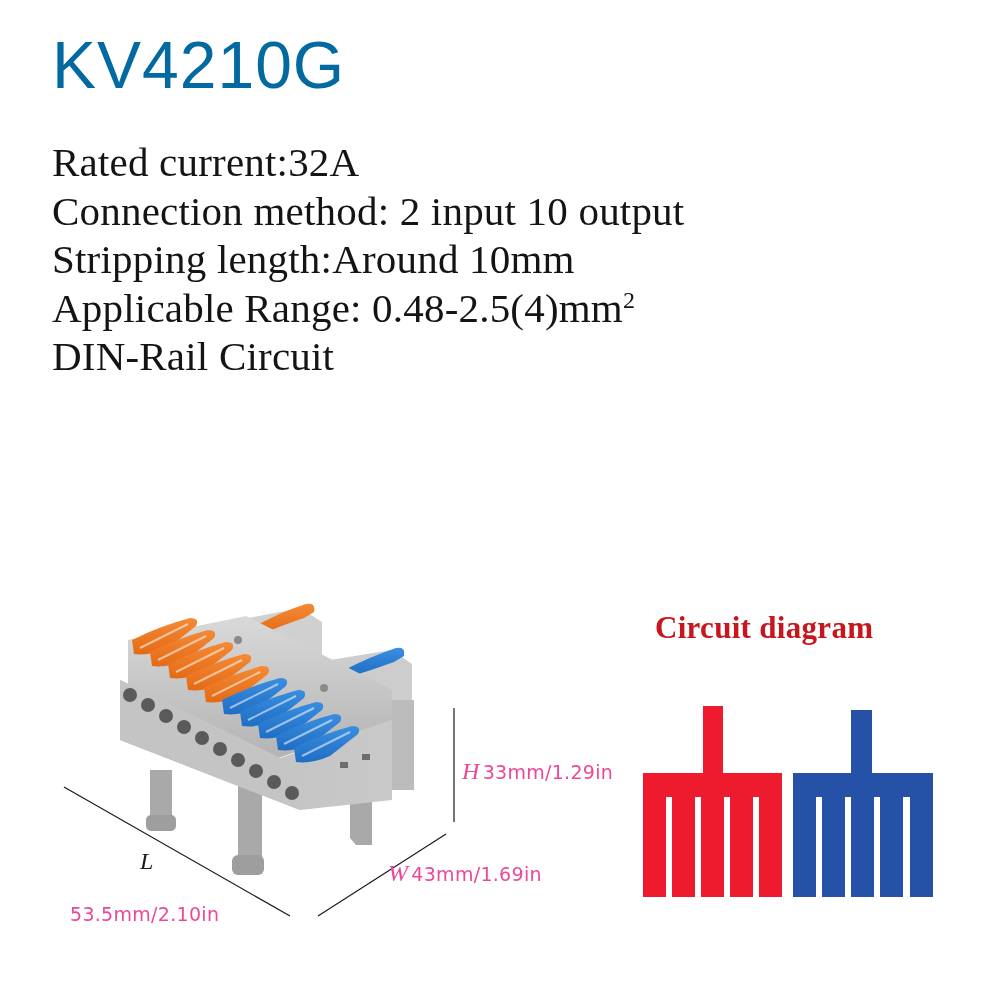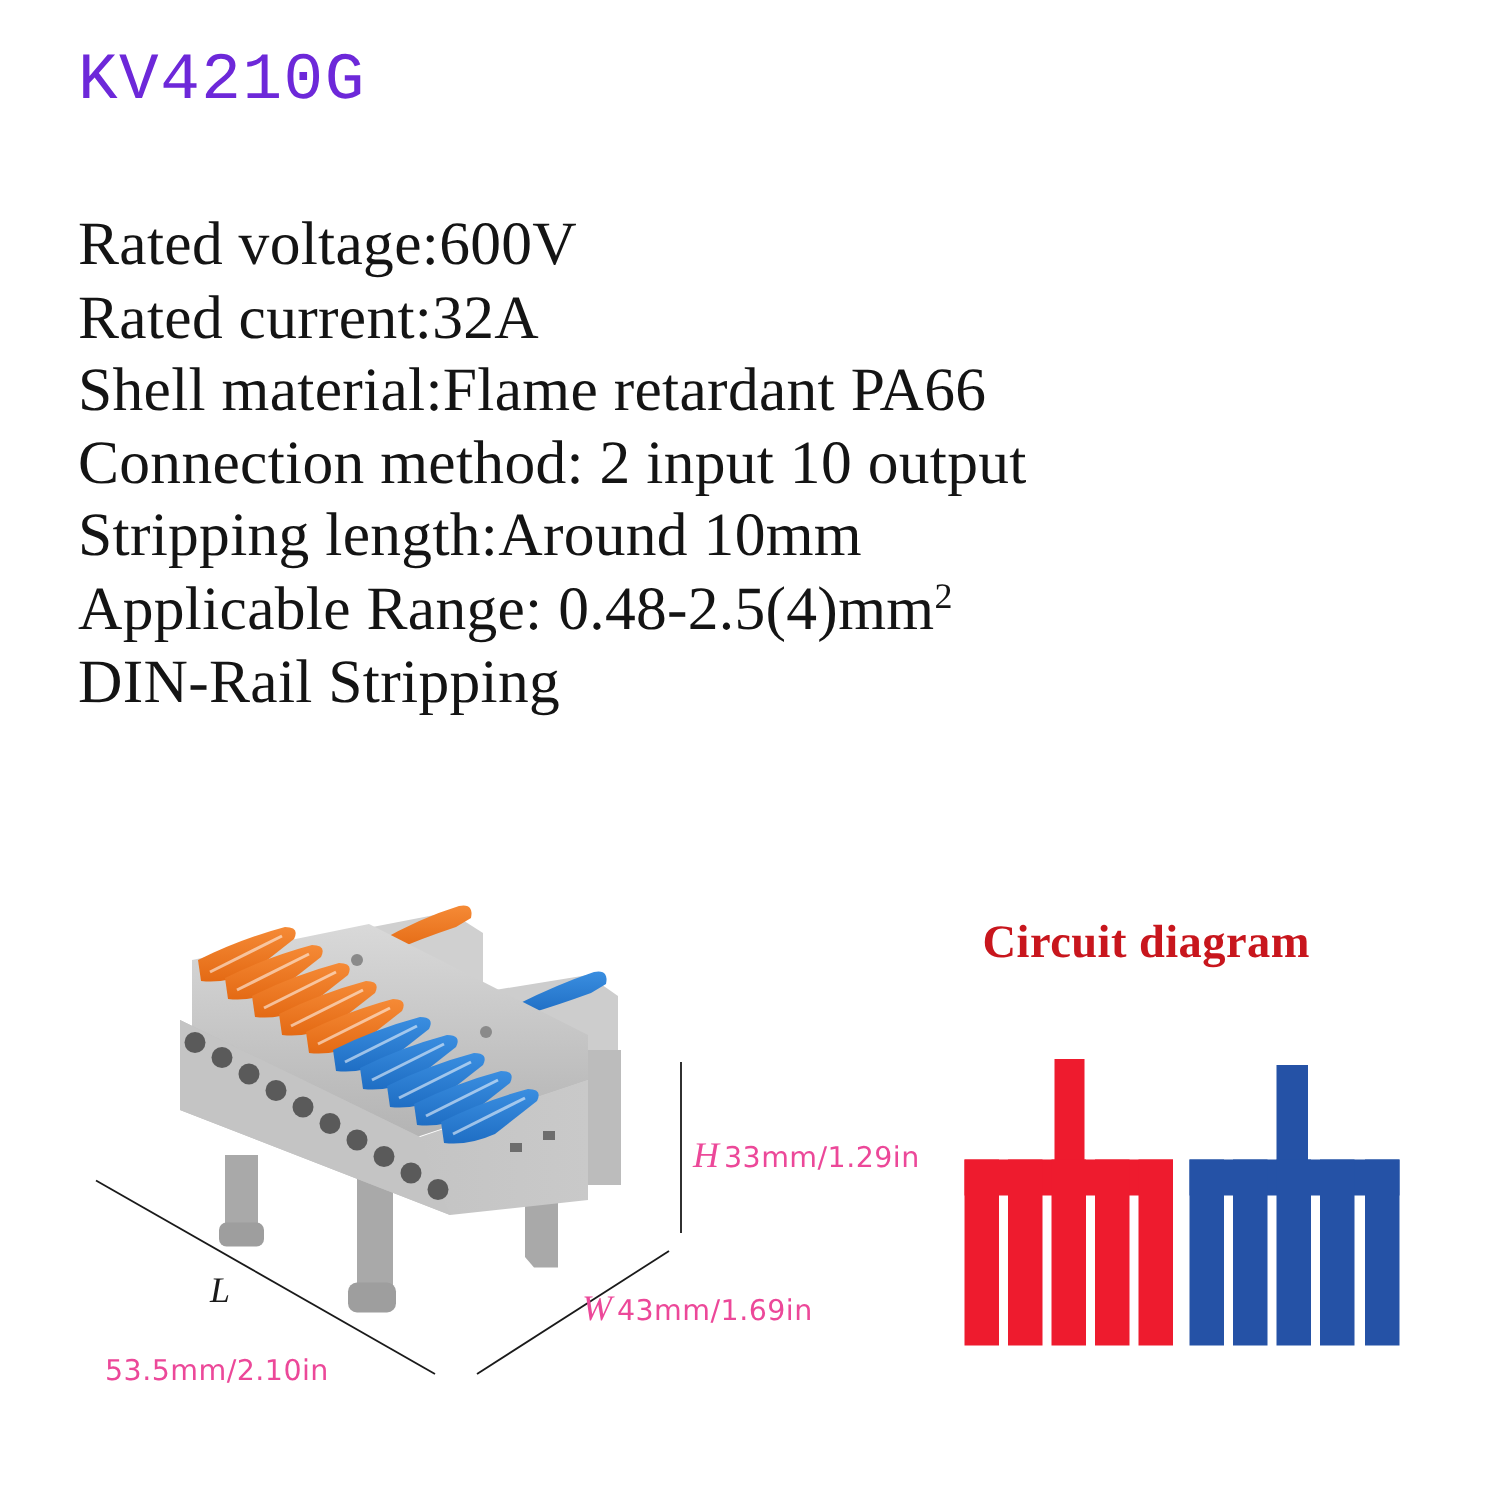--- a/index.html
+++ b/index.html
@@ -12,26 +12,26 @@
       height: 1000px;
       position: relative;
       overflow: hidden;
       font-family: "DejaVu Serif", serif;
       color: #111111;
     }
     .model-title {
       position: absolute;
       left: 52px;
       top: 32px;
-      font-family: Liberation Mono, monospace;
-      font-size: 44px;
+      font-family: Liberation Sans, sans-serif;
+      font-size: 66px;
       font-weight: normal;
       letter-spacing: 1px;
       line-height: 1;
-      color: #6d28d9;
+      color: #0369a1;
     }
     .specs {
       position: absolute;
       left: 52px;
       top: 138px;
       margin: 0;
       padding: 0;
       list-style: none;
     }
     .spec-line {
@@ -97,27 +97,25 @@
       height: 1000px;
       pointer-events: none;
     }
   </style>
 </head>
 <body>
 
 <div class="model-title">KV4210G</div>
 
 <ul class="specs">
-  <li class="spec-line">Rated voltage:600V</li>
   <li class="spec-line">Rated current:32A</li>
-  <li class="spec-line">Shell material:Flame retardant PA66</li>
   <li class="spec-line">Connection method: 2 input 10 output</li>
   <li class="spec-line">Stripping length:Around 10mm</li>
   <li class="spec-line"><span>Applicable Range: 0.48-2.5(4)mm</span><sup>2</sup></li>
-  <li class="spec-line">DIN-Rail Stripping</li>
+  <li class="spec-line">DIN-Rail Circuit</li>
 </ul>
 
 <svg class="product-figure" viewBox="40 590 600 360" xmlns="http://www.w3.org/2000/svg">
   <defs>
     <linearGradient id="bodyGrad" x1="0" y1="0" x2="0" y2="1">
       <stop offset="0" stop-color="#d9d9d9"></stop>
       <stop offset="1" stop-color="#b3b3b3"></stop>
     </linearGradient>
     <linearGradient id="frontGrad" x1="0" y1="0" x2="1" y2="0">
       <stop offset="0" stop-color="#bdbdbd"></stop>

